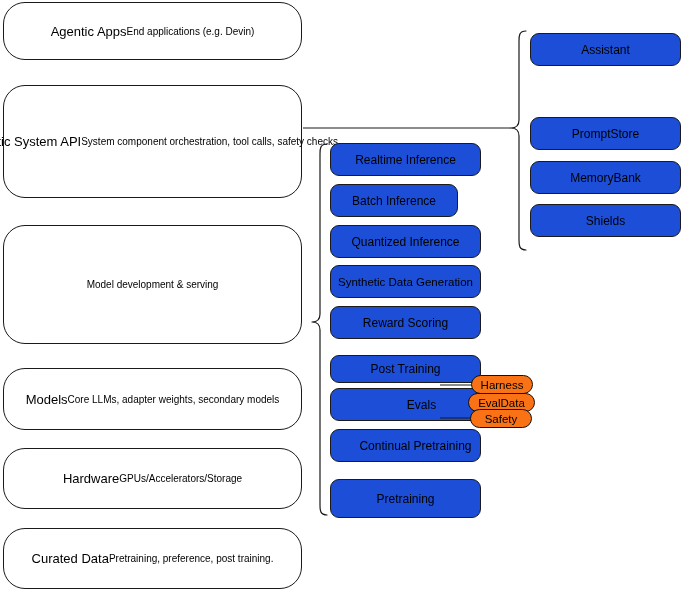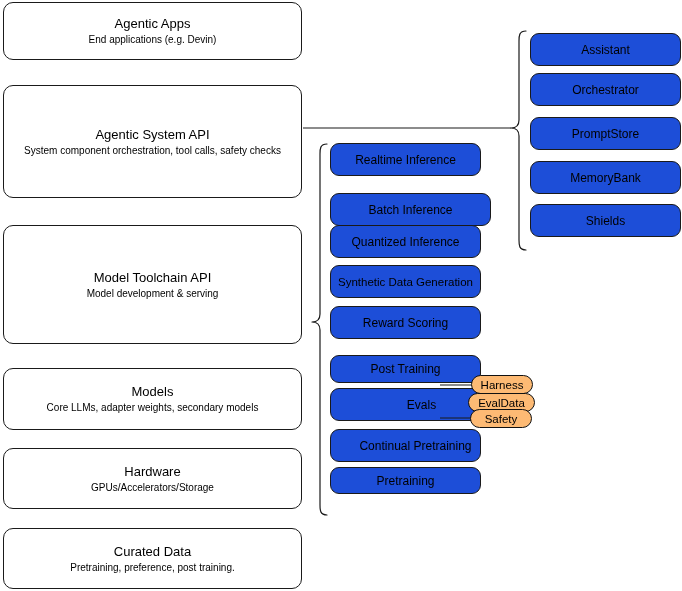--- a/index.html
+++ b/index.html
@@ -17,24 +17,23 @@
     height: 591px;
     overflow: hidden;
     background: #ffffff;
   }
 
   
   .stack-box {
     position: absolute;
     box-sizing: border-box;
     border: 1px solid #1a1a1a;
-    border-radius: 10px;
+    border-radius: 22px;
     background: #ffffff;
     display: flex;
-    flex-direction: column;
     align-items: center;
     justify-content: center;
   }
   .stack-title {
     font-size: 13px;
     line-height: 17px;
     color: #000000;
     white-space: nowrap;
   }
   .stack-sub {
@@ -60,21 +59,21 @@
     color: #000000;
     white-space: nowrap;
   }
 
   
   .badge-pill {
     position: absolute;
     box-sizing: border-box;
     border: 1px solid #111111;
     border-radius: 20px;
-    background: #fdba74;
+    background: #f97316;
     display: flex;
     align-items: center;
     justify-content: center;
     font-size: 11.5px;
     line-height: 14px;
     color: #000000;
     white-space: nowrap;
     z-index: 6;
     text-align: right;
   }
@@ -135,66 +134,64 @@
     <div class="stack-title">Agentic Apps</div>
     <div class="stack-sub">End applications (e.g. Devin)</div>
   </div>
 
   <div class="stack-box" style="left:3px; top:85px; width:299px; height:113px;">
     <div class="stack-title">Agentic System API</div>
     <div class="stack-sub">System component orchestration, tool calls, safety checks</div>
   </div>
 
   <div class="stack-box" style="left:3px; top:225px; width:299px; height:119px;">
-    <div class="stack-title">Model Toolchain API</div>
     <div class="stack-sub">Model development &amp; serving</div>
   </div>
 
   <div class="stack-box" style="left:3px; top:368px; width:299px; height:62px;">
     <div class="stack-title">Models</div>
     <div class="stack-sub">Core LLMs, adapter weights, secondary models</div>
   </div>
 
   <div class="stack-box" style="left:3px; top:448px; width:299px; height:61px;">
     <div class="stack-title">Hardware</div>
     <div class="stack-sub">GPUs/Accelerators/Storage</div>
   </div>
 
   <div class="stack-box" style="left:3px; top:528px; width:299px; height:61px;">
     <div class="stack-title">Curated Data</div>
     <div class="stack-sub">Pretraining, preference, post training.</div>
   </div>
 
   <div class="item-box" style="left:330px; top:143px; width:151px; height:33px;">Realtime Inference</div>
 
-  <div class="item-box" style="left:330px; top:193px; width:161px; height:33px;">Batch Inference</div>
+  <div class="item-box" style="left:330px; top:184px; width:128px; height:33px;">Batch Inference</div>
 
   <div class="item-box" style="left:330px; top:225px; width:151px; height:33px;">Quantized Inference</div>
 
   <div class="item-box" style="left:330px; top:265px; width:151px; height:33px; font-size:11.5px;">Synthetic Data Generation</div>
 
   <div class="item-box" style="left:330px; top:306px; width:151px; height:33px;">Reward Scoring</div>
 
   <div class="item-box" style="left:330px; top:355px; width:151px; height:28px;">Post Training</div>
 
   <div class="item-box" style="left:330px; top:388px; width:151px; height:33px;padding-left:32px;">Evals</div>
 
   <div class="item-box" style="left:330px; top:429px; width:151px; height:33px;padding-left:20px;">Continual Pretraining</div>
 
-  <div class="item-box" style="left:330px; top:467px; width:151px; height:27px;">Pretraining</div>
+  <div class="item-box" style="left:330px; top:479px; width:151px; height:39px;">Pretraining</div>
 
   <div class="badge-pill" style="left:471px; top:375px; width:62px; height:19px;">Harness</div>
 
   <div class="badge-pill" style="left:468px; top:393px; width:67px; height:19px;">EvalData</div>
 
   <div class="badge-pill" style="left:470px; top:409px; width:62px; height:19px;">Safety</div>
 
   <div class="item-box" style="left:530px; top:33px; width:151px; height:33px;">Assistant</div>
 
-  <div class="item-box" style="left:530px; top:73px; width:151px; height:33px;">Orchestrator</div>
 
   <div class="item-box" style="left:530px; top:117px; width:151px; height:33px;">PromptStore</div>
 
   <div class="item-box" style="left:530px; top:161px; width:151px; height:33px;">MemoryBank</div>
 
   <div class="item-box" style="left:530px; top:204px; width:151px; height:33px;">Shields</div>
 
 </div>
 
 </body></html>

